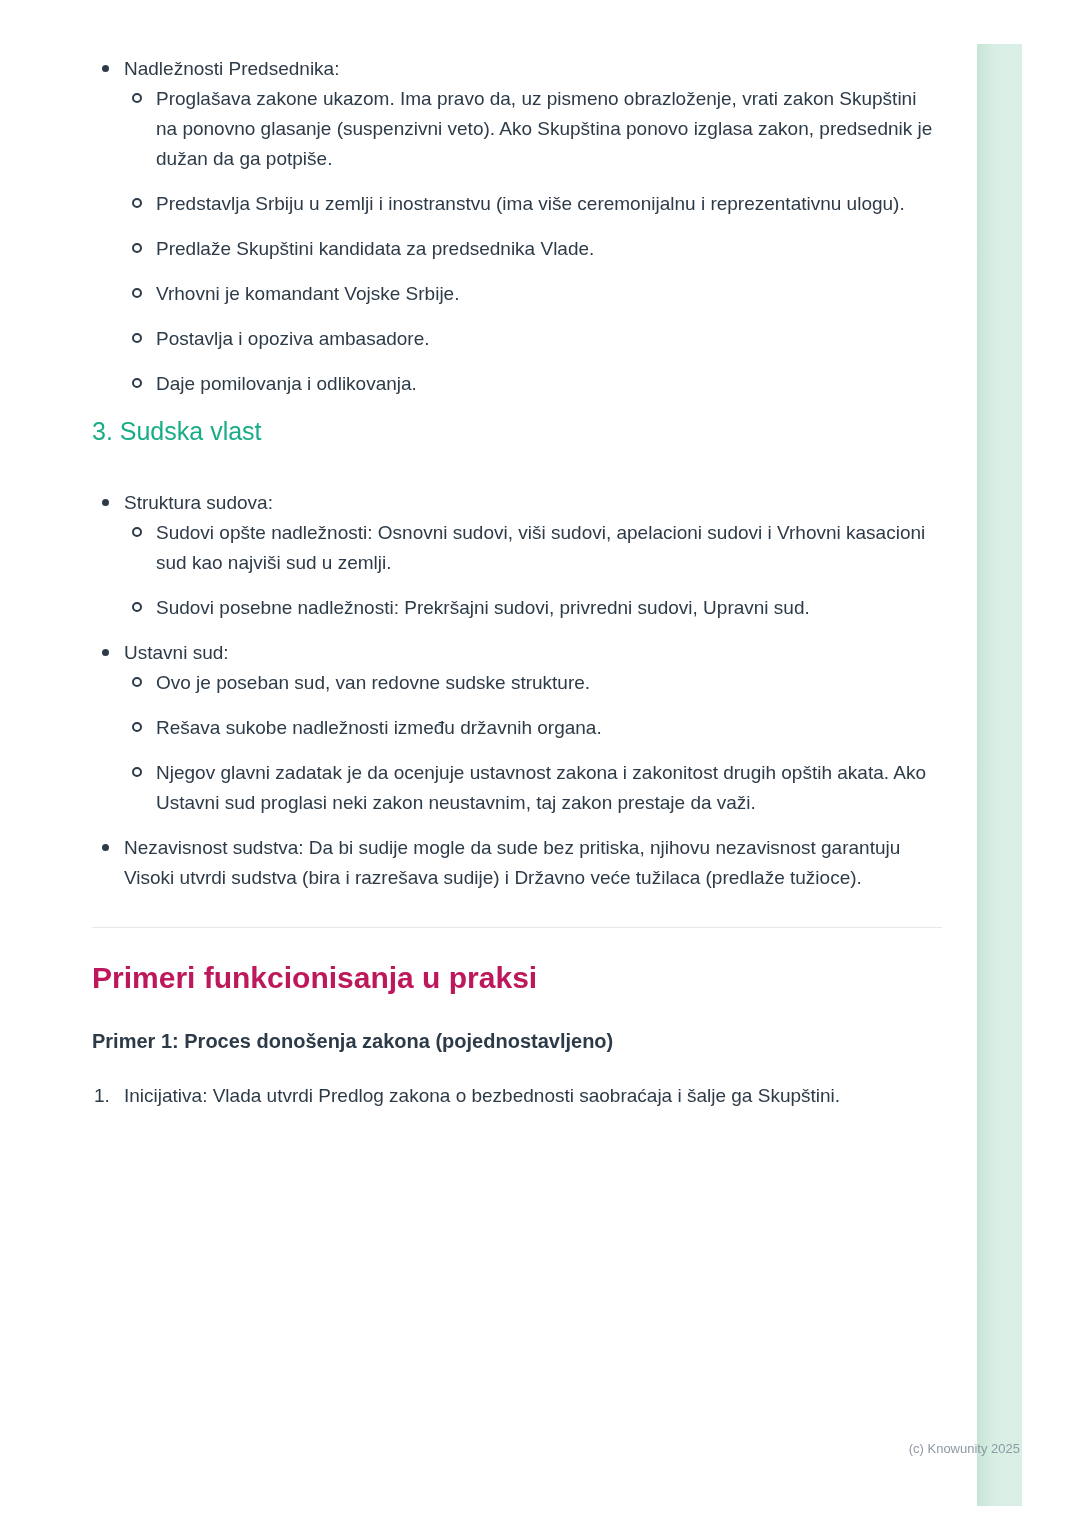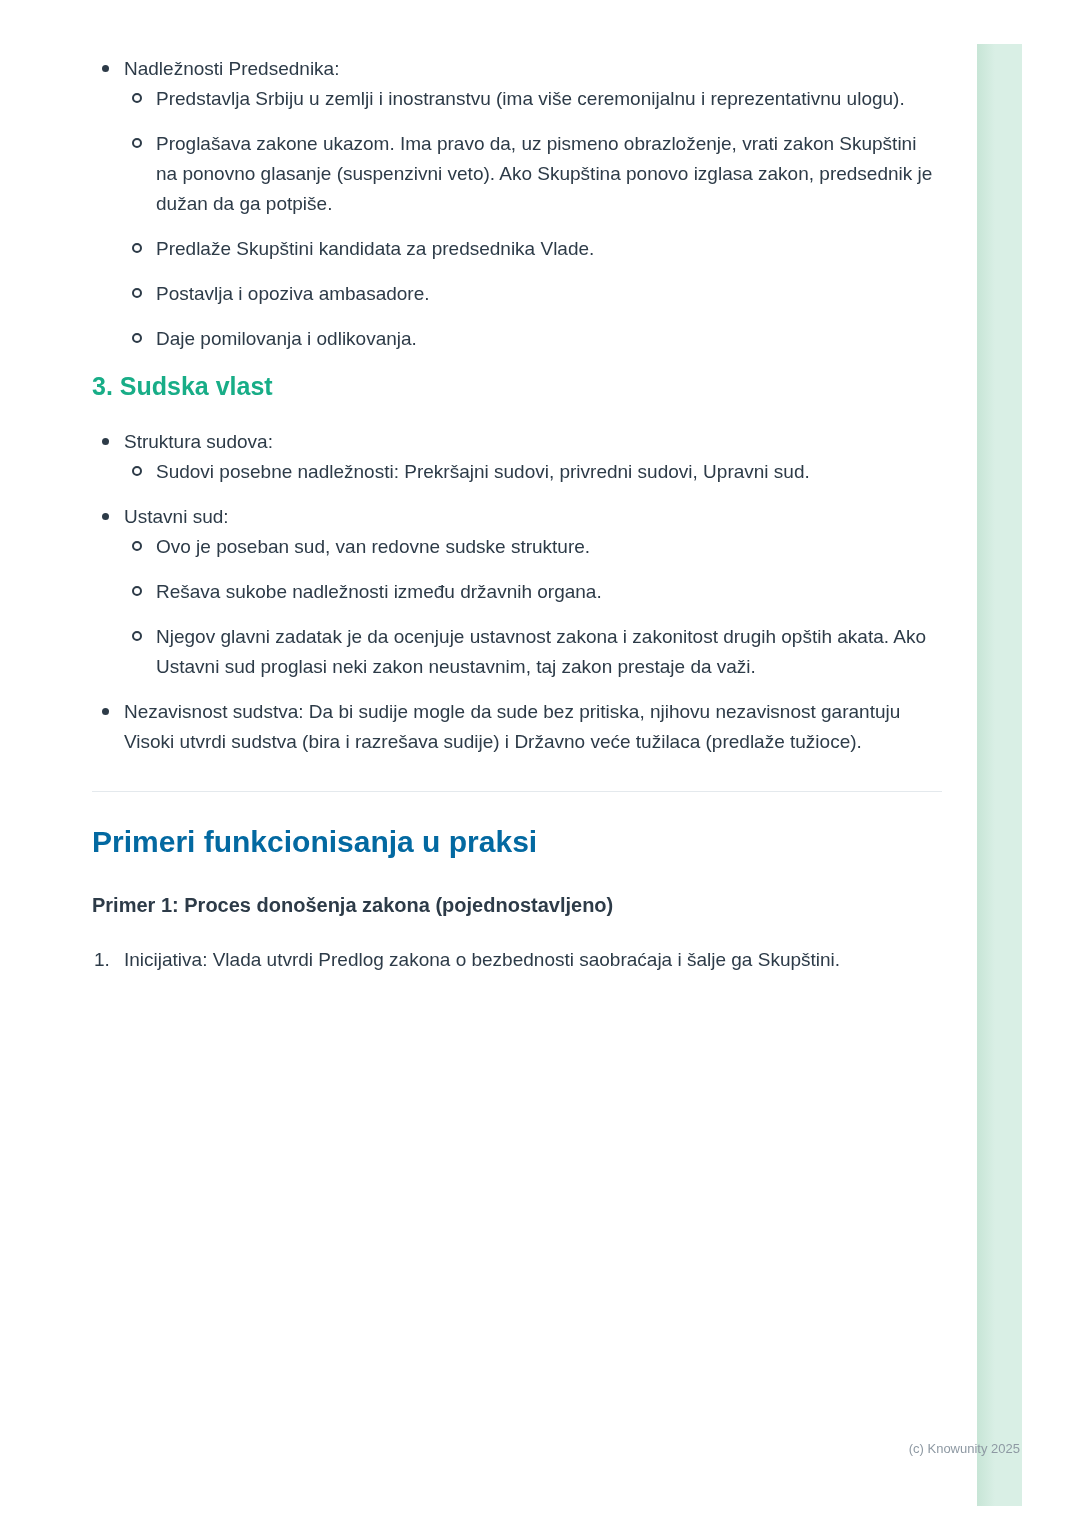--- a/index.html
+++ b/index.html
@@ -27,57 +27,59 @@
     content:""; position:absolute; left:-22px; top:11px;
     width:7px; height:7px; border-radius:50%; background:currentColor;
   }
   .l2 { padding-left:32px; }
   .l2 > li { position:relative; margin-bottom:15px; }
   .l2 > li::before {
     content:""; position:absolute; left:-24px; top:9px;
     width:6px; height:6px; border-radius:50%;
     border:2px solid currentColor; background:transparent;
   }
-  h3.section-heading { color:#18ad87; font-size:25px; font-weight:700; margin:16px 0 24px; line-height:1.3; }
+  h3.section-heading { color:#18ad87; font-size:25px; font-weight:400; margin:16px 0 40px; line-height:1.3; }
   p.intro { margin:0 0 26px; }
-  h2.big-heading { color:#0369a1; font-size:30px; font-weight:700; margin:30px 0 0; line-height:1.3; }
+  h2.big-heading { color:#be185d; font-size:30px; font-weight:700; margin:30px 0 0; line-height:1.3; }
   h4.sub-heading { font-size:20px; font-weight:700; margin:30px 0 0; line-height:1.4; }
   hr.divider { border:none; border-top:1px solid #e4e9ed; margin:34px 0 0; }
   ol.steps { list-style:none; padding-left:32px; margin:26px 0 0; }
   ol.steps > li { position:relative; margin-bottom:15px; }
   .step-num { position:absolute; left:-30px; }
   .copyright { position:absolute; right:60px; bottom:72px; font-size:13px; color:#8e99a3; z-index:2;margin-left:36px; }
 </style>
 </head>
 <body>
 
 <div class="accent-stripe"></div>
 
 <div class="content">
 
   <ul class="l1">
     <li>
       <div class="bold">Nadležnosti Predsednika:</div>
       <ul class="l2">
+        <li><span class="bold">Proglašava zakone</span><span> ukazom. Ima pravo da, uz pismeno obrazloženje, vrati zakon Skupštini na ponovno glasanje (suspenzivni veto). Ako Skupština ponovo izglasa zakon, predsednik je dužan da ga potpiše.</span></li>
         <li><span class="bold">Predstavlja Srbiju</span><span> u zemlji i inostranstvu (ima više ceremonijalnu i reprezentativnu ulogu).</span></li>
-        <li><span class="bold">Proglašava zakone</span><span> ukazom. Ima pravo da, uz pismeno obrazloženje, vrati zakon Skupštini na ponovno glasanje (suspenzivni veto). Ako Skupština ponovo izglasa zakon, predsednik je dužan da ga potpiše.</span></li>
         <li><span>Predlaže Skupštini kandidata za predsednika Vlade.</span></li>
+        <li><span>Vrhovni je komandant Vojske Srbije.</span></li>
         <li><span>Postavlja i opoziva ambasadore.</span></li>
         <li><span>Daje pomilovanja i odlikovanja.</span></li>
       </ul>
     </li>
   </ul>
 
   <h3 class="section-heading">3. Sudska vlast</h3>
 
 
   <ul class="l1">
     <li>
       <div class="bold">Struktura sudova:</div>
       <ul class="l2">
+        <li><span class="bold">Sudovi opšte nadležnosti:</span><span> Osnovni sudovi, viši sudovi, apelacioni sudovi i </span><span class="bold">Vrhovni kasacioni sud</span><span> kao najviši sud u zemlji.</span></li>
         <li><span class="bold">Sudovi posebne nadležnosti:</span><span> Prekršajni sudovi, privredni sudovi, Upravni sud.</span></li>
       </ul>
     </li>
     <li>
       <div class="bold">Ustavni sud:</div>
       <ul class="l2">
         <li><span>Ovo je poseban sud, van redovne sudske strukture.</span></li>
         <li><span>Rešava sukobe nadležnosti između državnih organa.</span></li>
         <li><span>Njegov glavni zadatak je da </span><span class="bold">ocenjuje ustavnost zakona</span><span> i zakonitost drugih opštih akata. Ako Ustavni sud proglasi neki zakon neustavnim, taj zakon prestaje da važi.</span></li>
       </ul>

